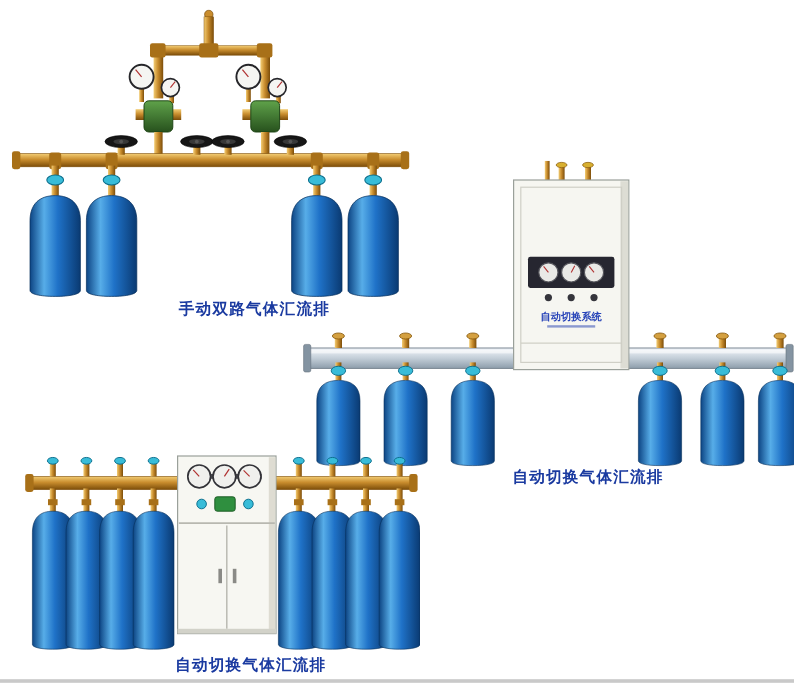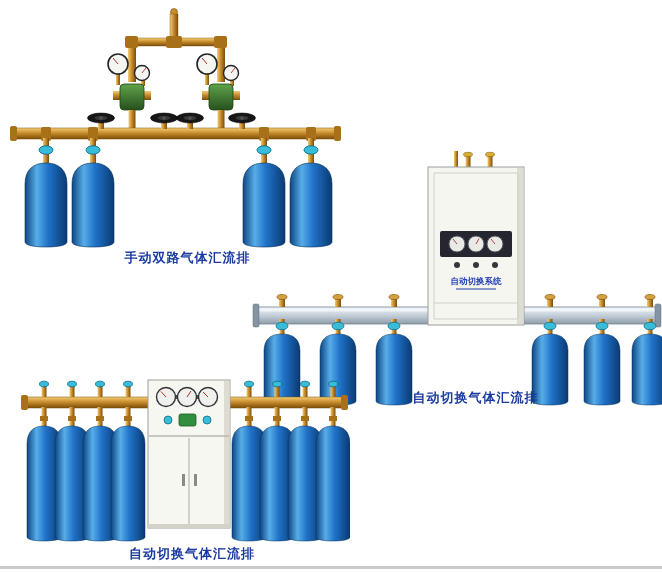--- a/index.html
+++ b/index.html
@@ -6,21 +6,21 @@
   html,body { background:#ffffff; }
   body { font-family:"DejaVu Sans","Liberation Sans",sans-serif; }
   .canvas { position:relative; width:662px; height:572px; background:#ffffff; overflow:hidden; }
   .product { position:absolute; }
   .product svg { display:block; }
   .plabel {
     position:absolute;
     font-size:13px;
     font-weight:bold;
     color:#1a3aa0;
-    text-align:center;
+    text-align:right;
     letter-spacing:1px;
     white-space:nowrap;
   }
   .bottom-line { position:absolute; left:0; top:566px; width:662px; height:3px; background:#c9c9c9; }
 </style>
 </head>
 <body>
 
 <div class="canvas">
 
@@ -101,21 +101,21 @@
       <use href="#p1wheel" x="182" y="110"></use>
       <use href="#p1wheel" x="234" y="110"></use>
 
       <use href="#p1cyl" x="38" y="154"></use>
       <use href="#p1cyl" x="85" y="154"></use>
       <use href="#p1cyl" x="256" y="154"></use>
       <use href="#p1cyl" x="303" y="154"></use>
     </svg>
   </section>
 
-  <section class="product" style="left:250px; top:151px; width:412px; height:262px">
+  <section class="product" style="left:250px; top:134px; width:412px; height:262px">
     <svg width="412" height="262" viewBox="0 0 412 262">
       <defs>
         <linearGradient id="brassV2" x1="0" y1="0" x2="1" y2="0">
           <stop offset="0" stop-color="#f3cd74"></stop>
             <stop offset="0.45" stop-color="#c98d2e"></stop>
             <stop offset="1" stop-color="#7c4d09"></stop>
         </linearGradient>
         <linearGradient id="cylB" x1="0" y1="0" x2="1" y2="0">
           <stop offset="0" stop-color="#0d4584"></stop>
             <stop offset="0.28" stop-color="#57ade8"></stop>

